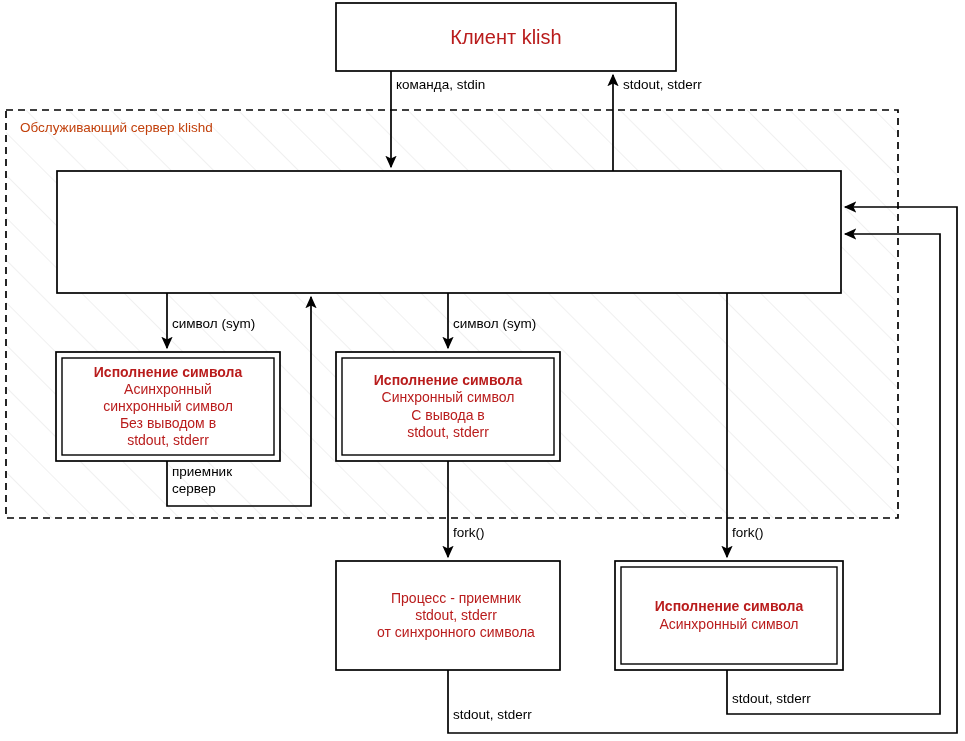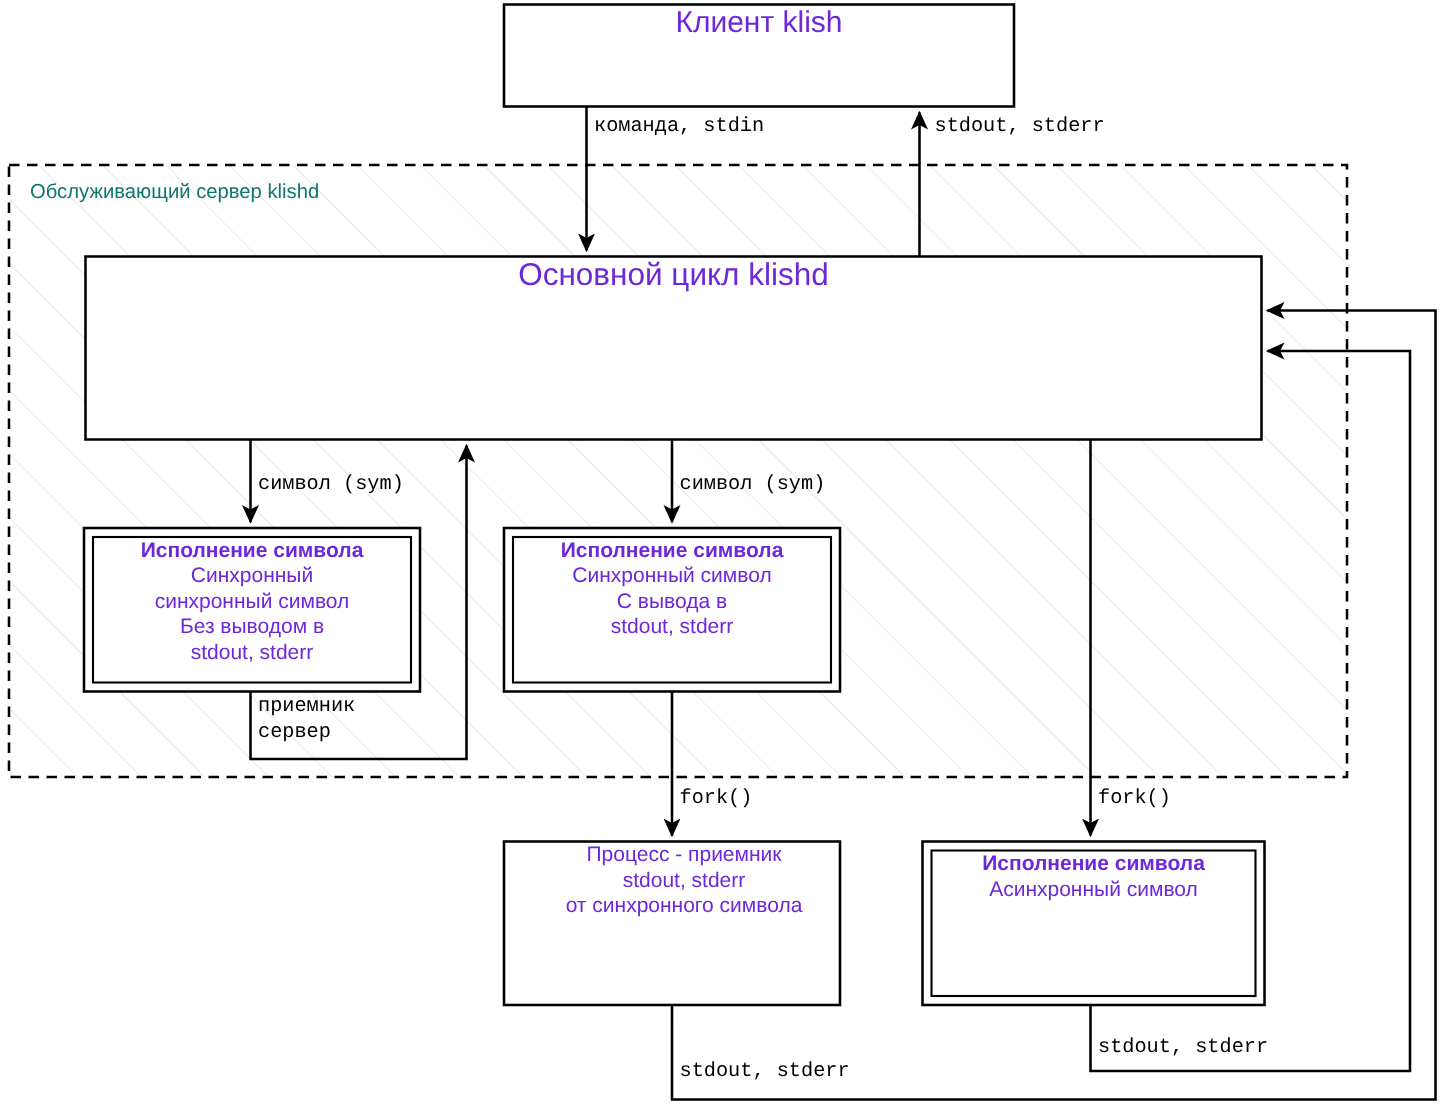--- a/index.html
+++ b/index.html
@@ -21,40 +21,39 @@
     left: 0;
     top: 0;
     width: 965px;
     height: 741px;
   }
   .node-label {
     position: absolute;
     display: flex;
     flex-direction: column;
     align-items: center;
-    justify-content: flex-start;
+    justify-content: center;
     text-align: center;
-    color: #6d28d9;
+    color: #b91c1c;
     line-height: 1.22;
     pointer-events: none;
   }
   .node-label .ln { display: block; white-space: nowrap; }
   .node-label .bold { font-weight: bold; }
 
   .edge-label {
     position: absolute;
     color: #000000;
     font-size: 13.5px;
     line-height: 1.26;
     white-space: nowrap;
-    font-family: Liberation Mono, monospace;
   }
   .region-label {
     position: absolute;
-    color: #0f766e;
+    color: #c2410c;
     font-size: 13.5px;
     white-space: nowrap;
   }
 </style>
 </head>
 <body>
 
 <div id="diagram-root">
 
   <svg id="diagram-svg" viewBox="0 0 965 741">
@@ -102,27 +101,24 @@
 
     <path d="M 727 670 L 727 714 L 940 714 L 940 234 L 845 234" fill="none" stroke="#000000" stroke-width="1.7" marker-end="url(#arrow)"></path>
   </svg>
 
   <div class="region-label" style="left:20px; top:120px;">Обслуживающий сервер klishd</div>
 
   <div class="node-label" style="left:336px; top:3px; width:340px; height:68px; font-size:20px;">
     <span class="ln">Клиент klish</span>
   </div>
 
-  <div class="node-label" style="left:57px; top:171px; width:784px; height:122px; font-size:21px;">
-    <span class="ln">Основной цикл klishd</span>
-  </div>
 
   <div class="node-label" style="left:62px; top:358px; width:212px; height:97px; font-size:14px;">
     <span class="ln bold">Исполнение символа</span>
-    <span class="ln">Синхронный</span>
+    <span class="ln">Асинхронный</span>
     <span class="ln">синхронный символ</span>
     <span class="ln">Без выводом в</span>
     <span class="ln">stdout, stderr</span>
   </div>
 
   <div class="node-label" style="left:342px; top:358px; width:212px; height:97px; font-size:14px;">
     <span class="ln bold">Исполнение символа</span>
     <span class="ln">Синхронный символ</span>
     <span class="ln">С вывода в</span>
     <span class="ln">stdout, stderr</span>

